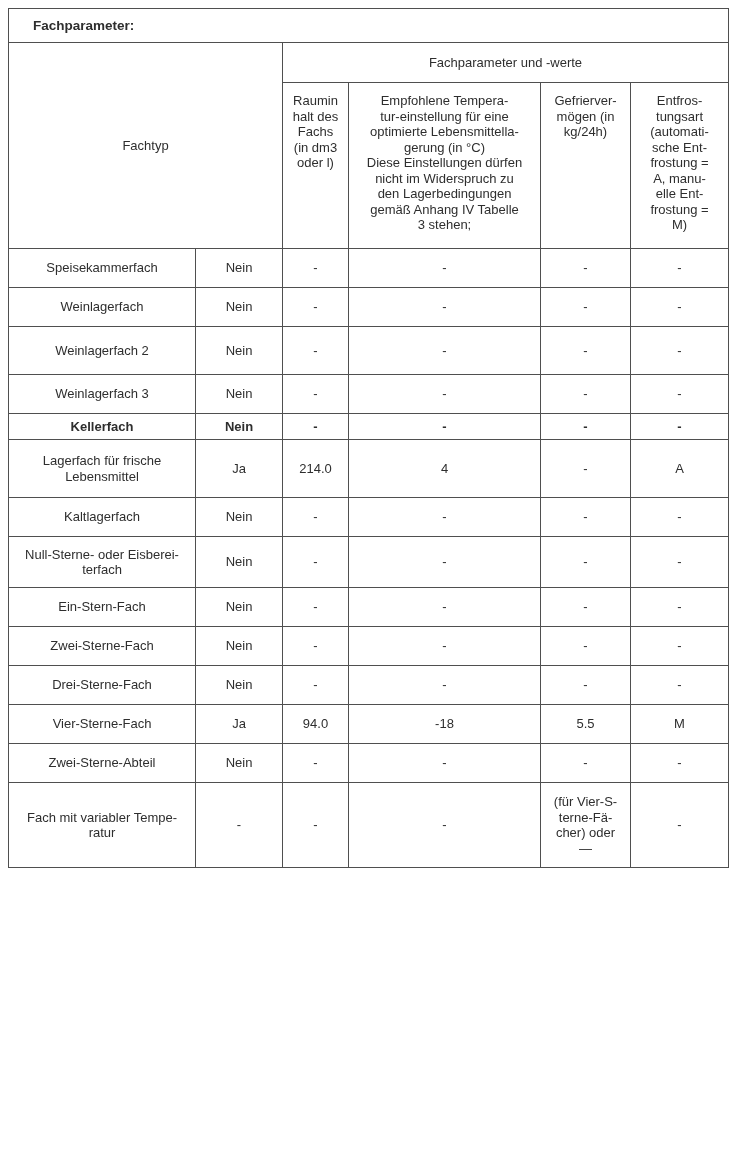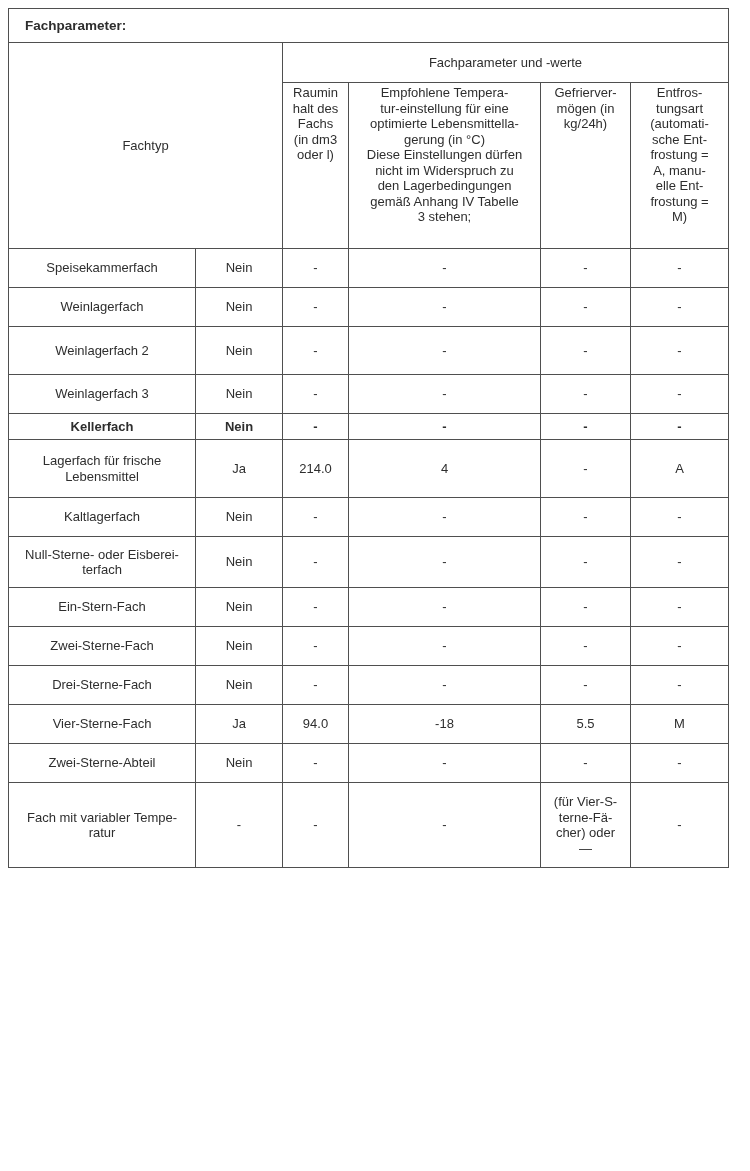--- a/index.html
+++ b/index.html
@@ -26,29 +26,29 @@
     padding: 2px 4px;
     text-align: center;
     vertical-align: middle;
     box-sizing: border-box;
     overflow: hidden;
   }
   tr.r-title td {
     font-weight: 700;
     font-size: 13.5px;
     text-align: left;
-    padding: 2px 16px;
+    padding: 2px 24px;
     height: 34px;
   }
   td.fachtyp-cell { text-align: center; vertical-align: middle; }
   td.group-cell { height: 40px; font-size: 13.5px; }
   tr.r-cols td {
     height: 166px;
     vertical-align: top;
-    padding-top: 2px;
+    padding-top: 10px;
   }
   td.c-name {
     text-align: left;
     padding-left: 8px;
     padding-right: 6px;
   }
   td.left {
     text-align: left;
     padding-left: 6px;
     padding-right: 4px;

